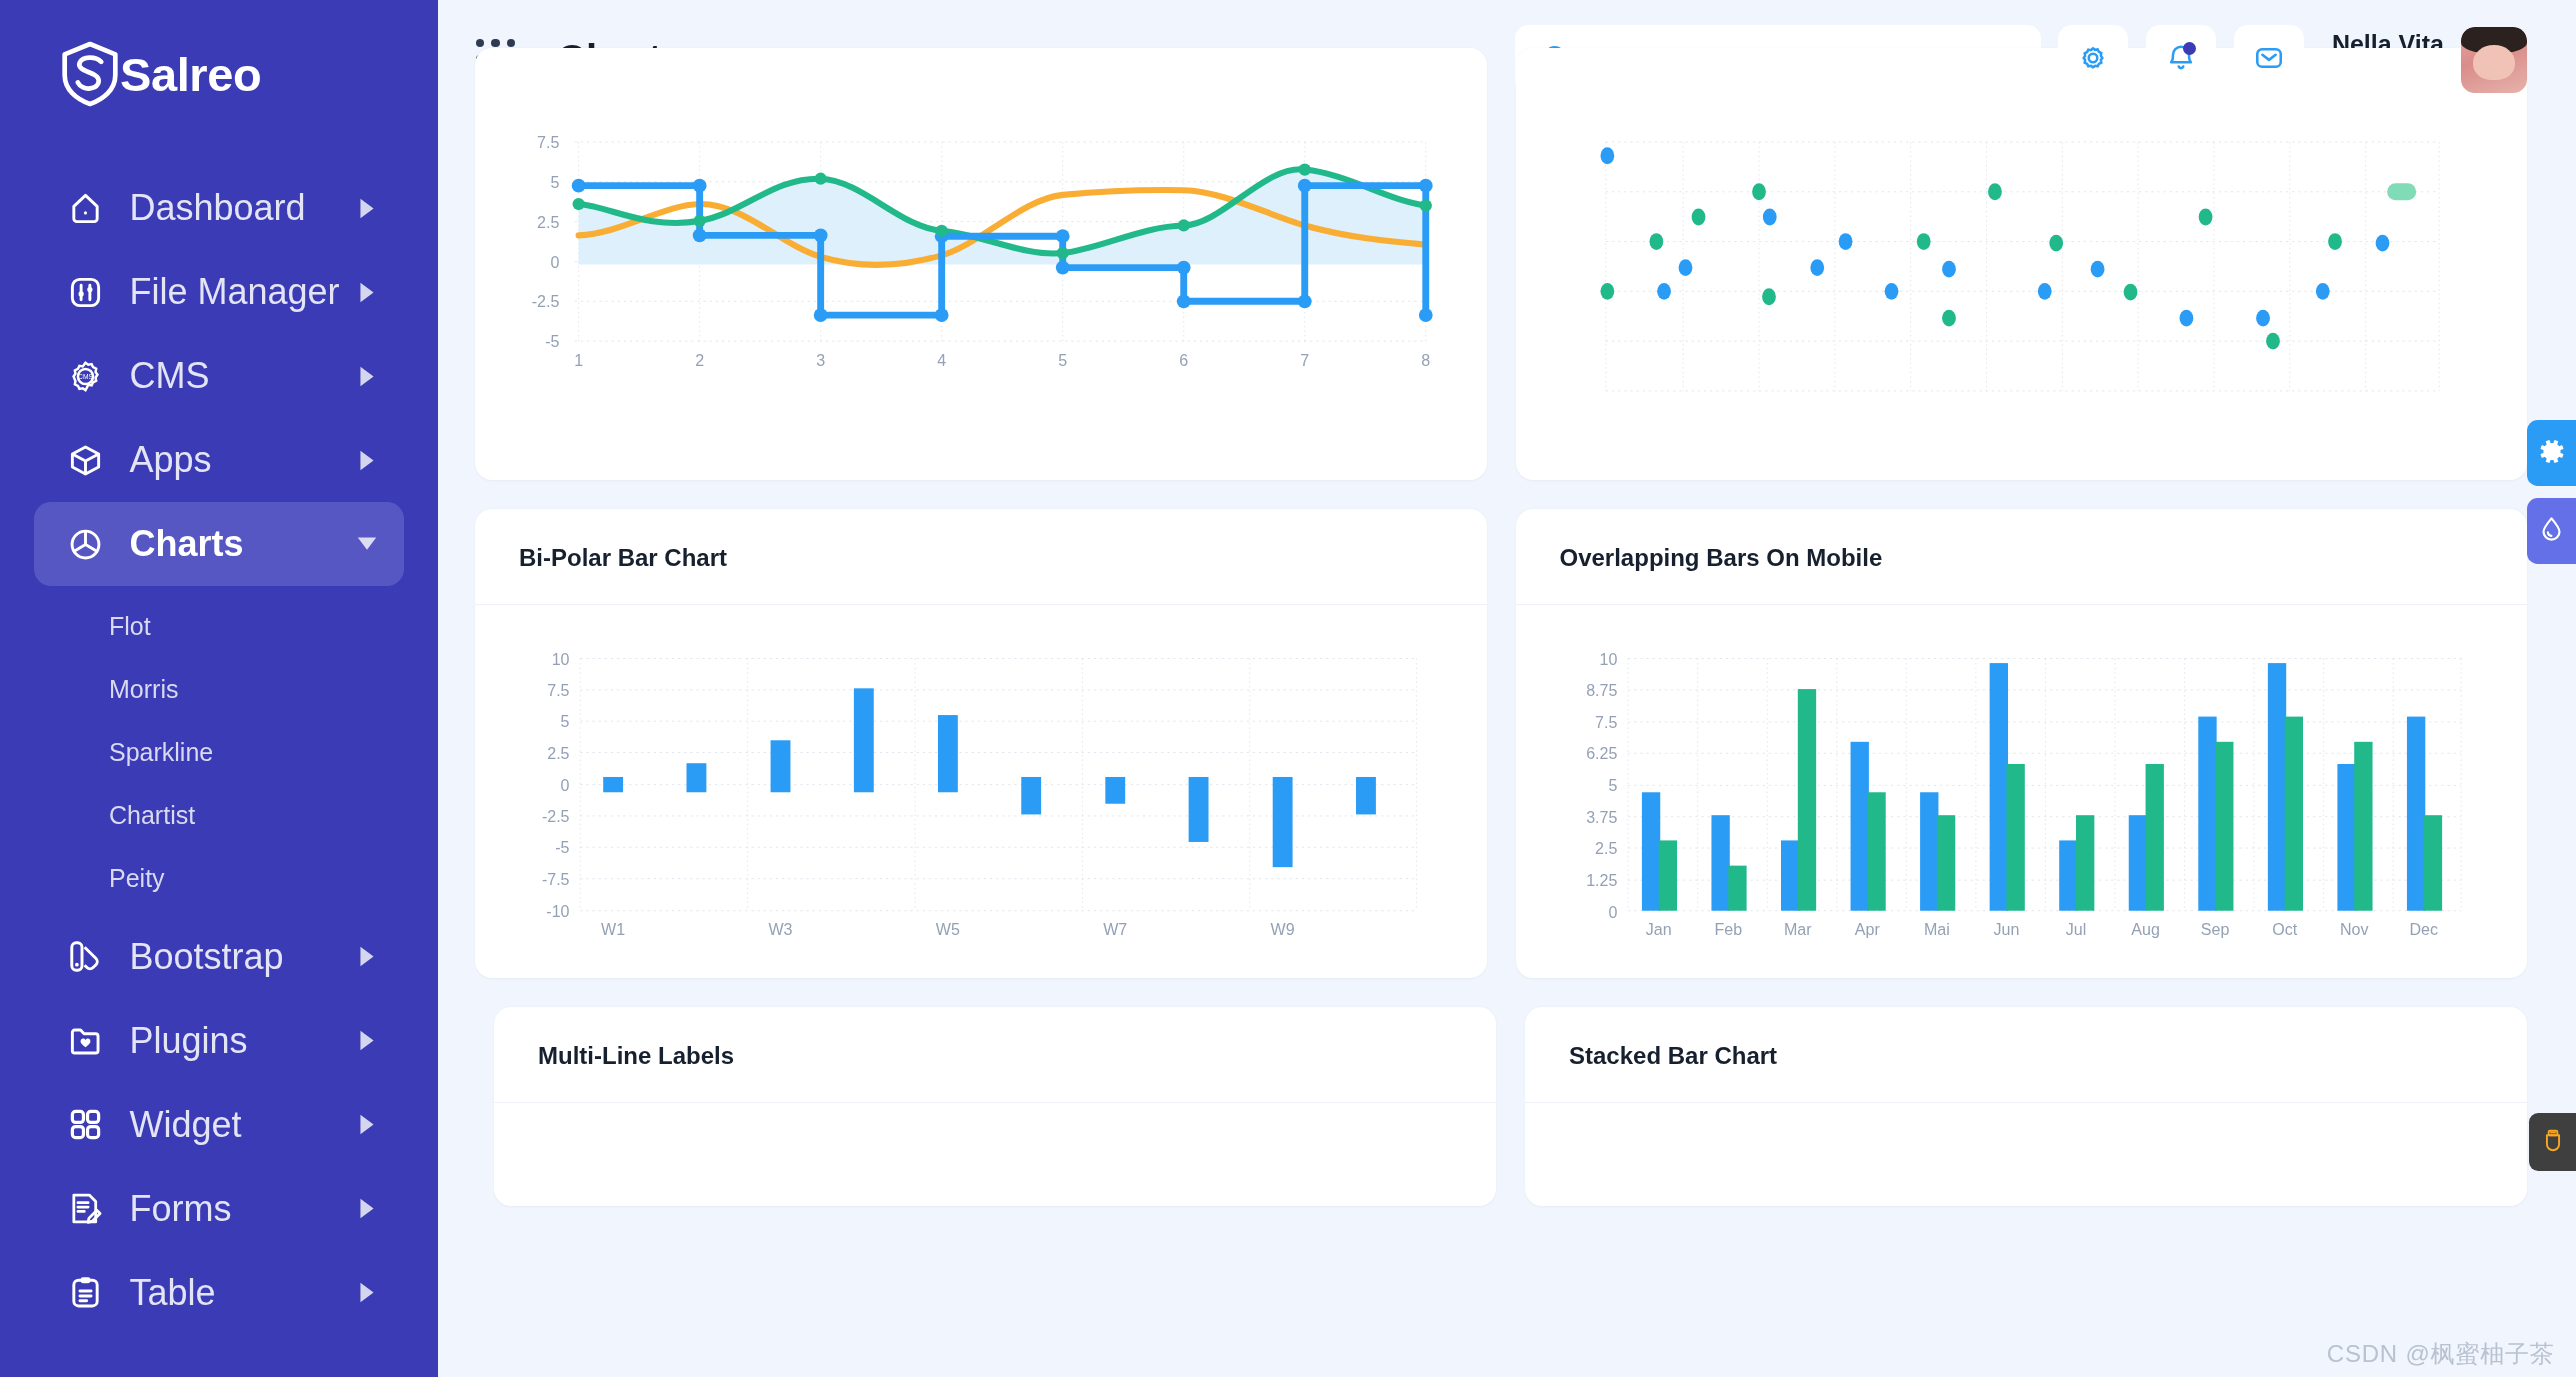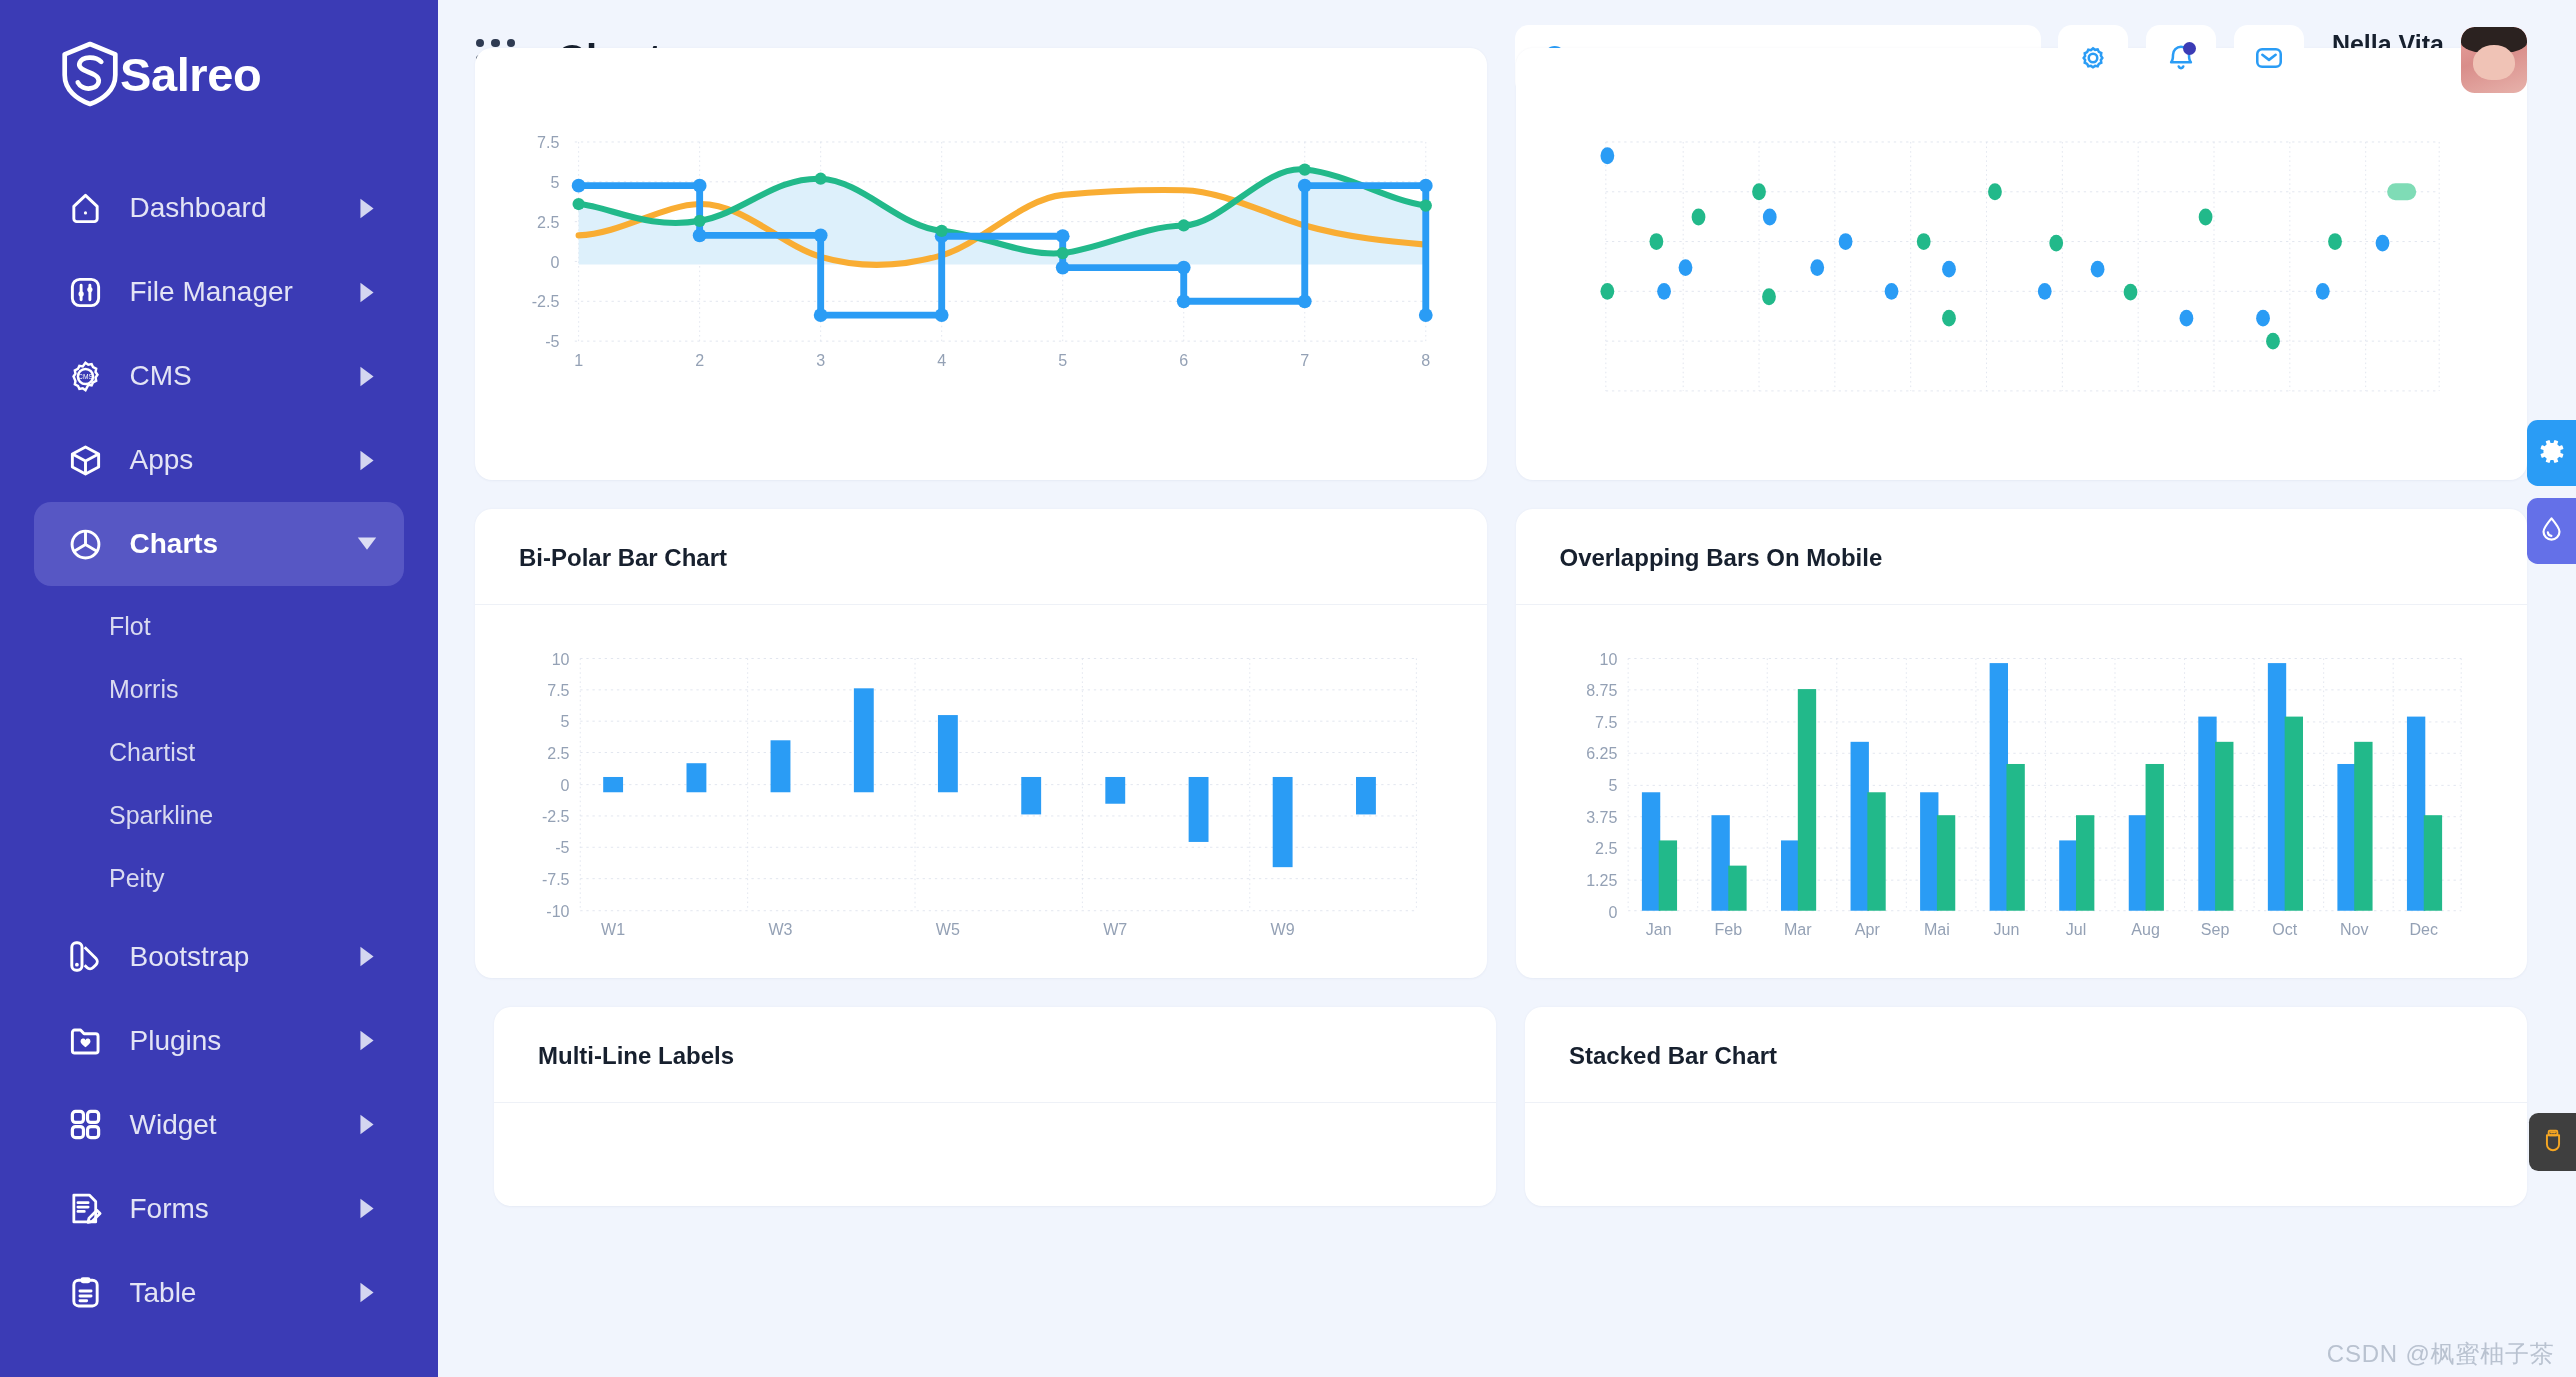--- a/index.html
+++ b/index.html
@@ -21,21 +21,21 @@
   .brand-name { color: #fff; font-size: 47px; font-weight: 700; letter-spacing: -0.4px; }
 
   .nav { padding-top: 47px; }
   .nav-item {
     display: flex; align-items: center; height: 84px;
     margin: 0 34px; padding-left: 31px; border-radius: 17px;
     cursor: pointer; position: relative;
   }
   .nav-item.active { background: #5757c4; }
   .nav-ico { width: 40px; height: 40px; flex: 0 0 40px; display:flex; align-items:center; justify-content:center; }
-  .nav-label { color: #e3e4f5; font-size: 28px; margin-left: 24.5px; font-weight: 400; }
+  .nav-label { color: #e3e4f5; font-size: 36px; margin-left: 24.5px; font-weight: 400; }
   .nav-item.active .nav-label { color:#fff; font-weight:700; }
   .nav-arrow { position: absolute; right: 27.5px; width: 20px; height: 23px; }
   .nav-arrow.down { width: 26px; height: 15.3px; right: 24.5px; }
 
   .subnav { padding: 9.2px 0 4.6px 0; }
   .subnav-item { color: #d9daf0; font-size: 25px; padding: 17px 0 17px 109px; cursor: pointer; }
 
   
   .main { flex: 1; height: 1378px; position: relative; background: #f1f5fd; overflow: hidden; }
 
@@ -191,22 +191,22 @@
         <span class="nav-arrow down">
           <svg viewBox="0 0 14 10" width="26" height="15.3">
               <path d="M1 1 L13 1 L7 9 Z" fill="#dcddf4"></path>
             </svg>
         </span>
       </div>
 
       <div class="subnav">
         <div class="subnav-item">Flot</div>
         <div class="subnav-item">Morris</div>
+        <div class="subnav-item">Sparkline</div>
         <div class="subnav-item">Chartist</div>
-        <div class="subnav-item">Sparkline</div>
         <div class="subnav-item">Peity</div>
       </div>
 
       <div class="nav-item">
         <span class="nav-ico">
           <svg viewBox="0 0 24 24" width="35" height="35" fill="none" stroke="#fff" stroke-width="2" stroke-linejoin="round">
             <rect x="2.6" y="2.6" width="7" height="18.8" rx="3"></rect>
             <path d="M11.4 5.6 19.2 13.4a3 3 0 0 1 0 4.2l-2 2a3 3 0 0 1-4.2 0L11.4 18"></path>
             <circle cx="6.1" cy="17.6" r="1.3" fill="#fff" stroke="none"></circle>
           </svg>

